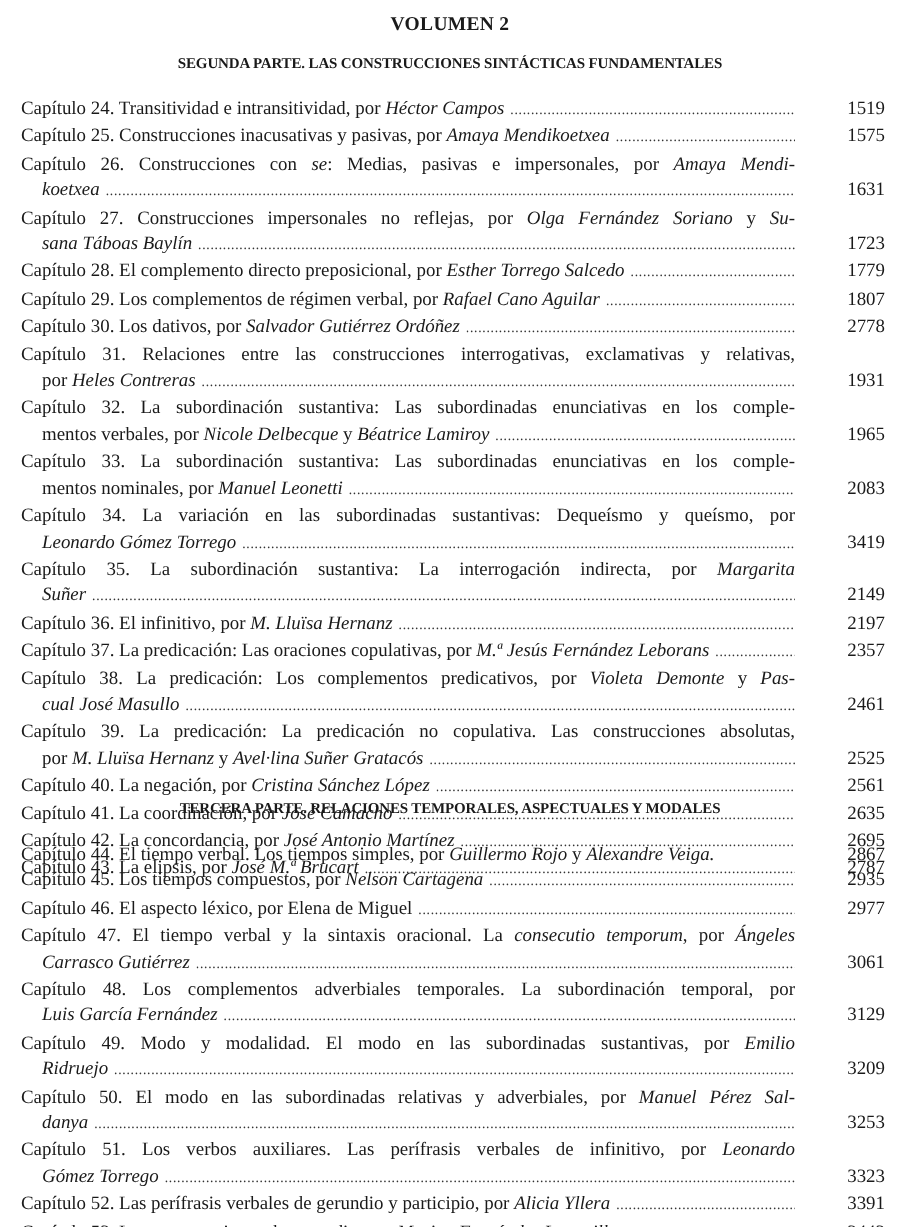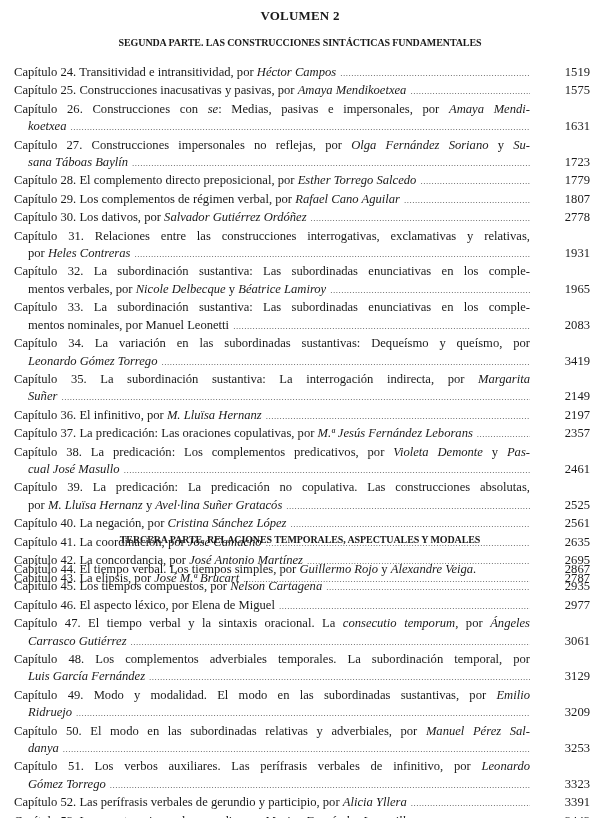--- a/index.html
+++ b/index.html
@@ -133,21 +133,21 @@
     </div>
     <div class="entry">
       <div class="line">
         <div class="txt" style="text-align: justify; text-align-last: justify;">
           <span class="lbl" style="display: block;"><span>Capítulo 33. La subordinación sustantiva: Las subordinadas enunciativas en los comple-</span></span>
         </div>
         <span class="num"></span>
       </div>
       <div class="line">
         <div class="fill cont">
-          <span class="lbl"><span>mentos nominales, por </span><span style="">Manuel Leonetti</span></span>
+          <span class="lbl"><span>mentos nominales, por </span><span style="font-style: italic;">Manuel Leonetti</span></span>
           <span class="dots">........................................................................................................................................................................................................</span>
         </div>
         <span class="num">2083</span>
       </div>
     </div>
     <div class="entry">
       <div class="line">
         <div class="txt" style="text-align: justify; text-align-last: justify;">
           <span class="lbl" style="display: block;"><span>Capítulo 34. La variación en las subordinadas sustantivas: Dequeísmo y queísmo, por</span></span>
         </div>

